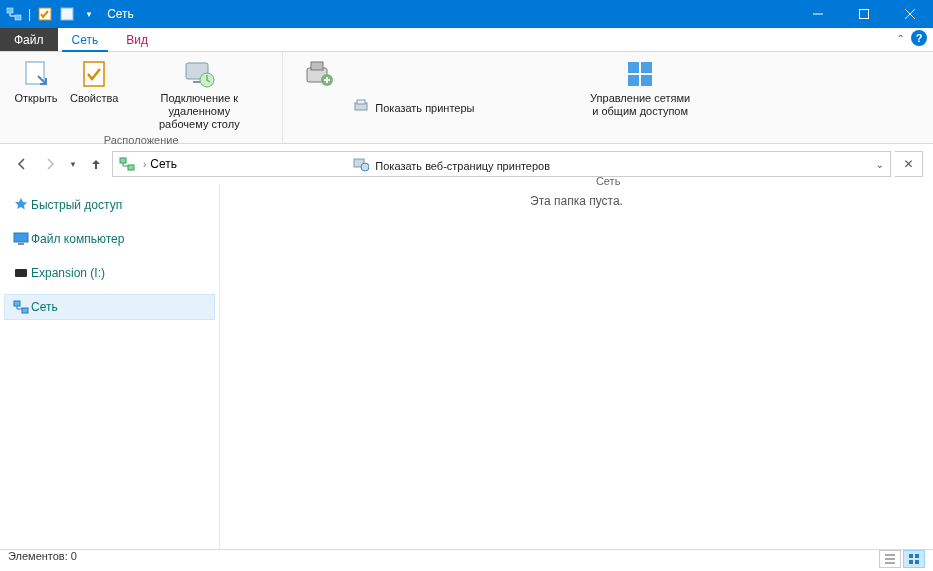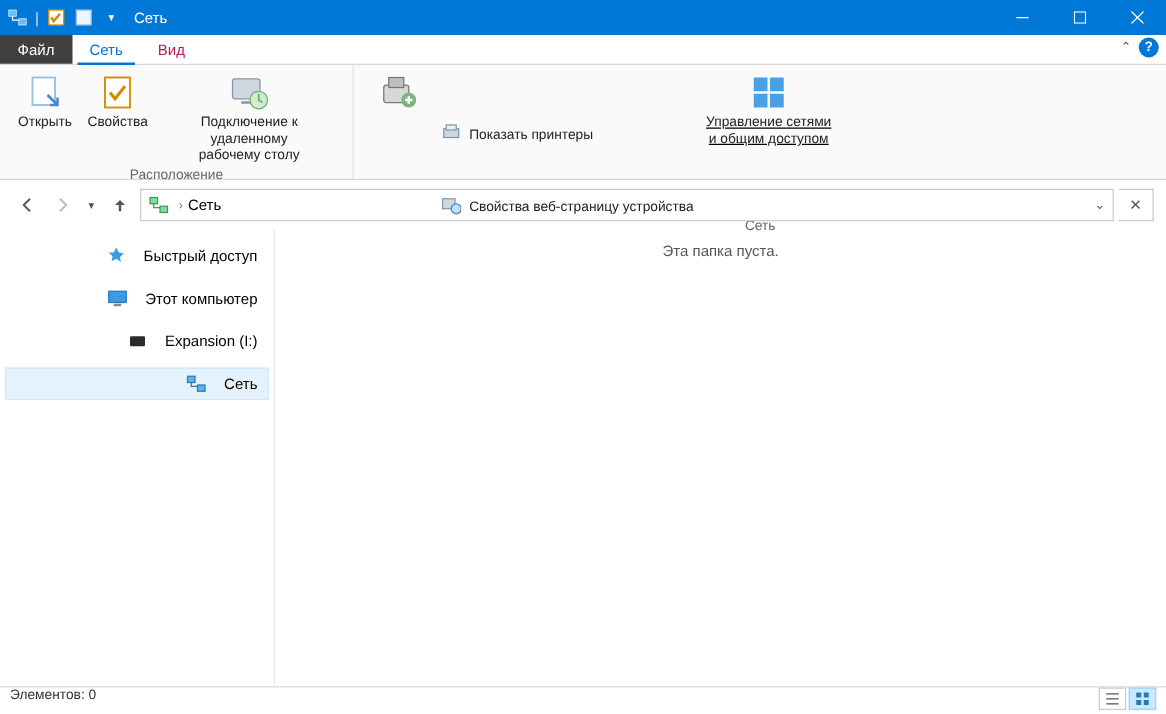--- a/index.html
+++ b/index.html
@@ -46,21 +46,21 @@
   .crumb { font-size:12px; color:#000; }
   .addrbar .dd { margin-left:auto; color:#555; font-size:10px; padding-right:4px; }
   .refresh { width:28px; height:26px; border:1px solid #ccc; border-left:none; display:flex; align-items:center; justify-content:center; color:#555; font-size:12px; }
   .searchbox { width:210px; height:26px; border:1px solid #ccc; display:flex; align-items:center; margin-left:10px; padding:0 6px; color:#888; }
   .searchbox input { border:none; outline:none; flex:1; font-size:12px; color:#333; background:transparent; }
   .searchbox .sico { color:#888; }
 
   
   .content { display:flex; height: calc(571px - 28px - 24px - 92px - 40px - 22px); }
   .navpane { width:220px; border-right:1px solid #e8e8e8; padding:8px 4px; overflow:auto; }
-  .navitem { display:flex; align-items:center; gap:14px; padding:4px 8px; font-size:12px; color:#000000; border:1px solid transparent;justify-content:flex-end; }
+  .navitem { display:flex; align-items:center; gap:2px; padding:4px 8px; font-size:12px; color:#0f766e; border:1px solid transparent; }
   .navitem.selected { background:#e5f1fb; border:1px solid #cce8ff; }
   .navitem .nico { width:16px; height:16px; display:flex; align-items:center; justify-content:center; }
   .navspacer { height:8px; }
   .fileview { flex:1; padding:8px; position:relative; }
   .empty { text-align:center; color:#555; font-size:12px; margin-top:2px; }
 
   
   .statusbar { height:22px; border-top:1px solid #d9d9d9; display:flex; align-items:flex-start; padding:0 8px; font-size:11px; color:#333; }
   .statusbar .spacer { flex:1; }
   .viewbtn { width:22px; height:18px; border:1px solid #ccc; margin-left:2px; display:flex; align-items:center; justify-content:center; font-size:10px; color:#555; }
@@ -183,24 +183,24 @@
           </span>
           <span>Показать принтеры</span>
         </div>
         <div class="smallbtn">
           <span class="smico">
             <svg width="16" height="16" viewBox="0 0 16 16">
                 <rect x="1" y="3" width="10" height="8" fill="#cfd8df" stroke="#7d99ad"></rect>
                 <circle cx="12" cy="11" r="4" fill="#bfe0ff" stroke="#4a87c0"></circle>
               </svg>
           </span>
-          <span>Свойства веб-страницу устройства</span>
+          <span>Показать веб-страницу принтеров</span>
         </div>
       </div>
-      <div class="bigbtn" style="max-width:130px; text-decoration:underline;">
+      <div class="bigbtn" style="max-width:130px; margin-left:30px;">
         <span class="bigico">
           <svg width="32" height="32" viewBox="0 0 32 32">
               <rect x="4" y="4" width="11" height="11" fill="#4aa0e6"></rect>
               <rect x="17" y="4" width="11" height="11" fill="#4aa0e6"></rect>
               <rect x="4" y="17" width="11" height="11" fill="#4aa0e6"></rect>
               <rect x="17" y="17" width="11" height="11" fill="#4aa0e6"></rect>
             </svg>
         </span>
         <span class="lbl" style="white-space:pre-line;">Управление сетями
 и общим доступом</span>
@@ -253,21 +253,21 @@
       <span>Быстрый доступ</span>
     </div>
     <div class="navspacer"></div>
     <div class="navitem">
       <span class="nico">
         <svg width="16" height="16" viewBox="0 0 16 16">
             <rect x="1" y="2" width="14" height="9" fill="#3b9be6" stroke="#2a7ab8"></rect>
             <rect x="5" y="12" width="6" height="2" fill="#888"></rect>
           </svg>
       </span>
-      <span>Этот компьютер</span>
+      <span>Файл компьютер</span>
     </div>
     <div class="navspacer"></div>
     <div class="navitem">
       <span class="nico">
         <svg width="16" height="16" viewBox="0 0 16 16">
             <rect x="2" y="4" width="12" height="8" rx="1" fill="#2b2b2b"></rect>
           </svg>
       </span>
       <span>Expansion (I:)</span>
     </div>

